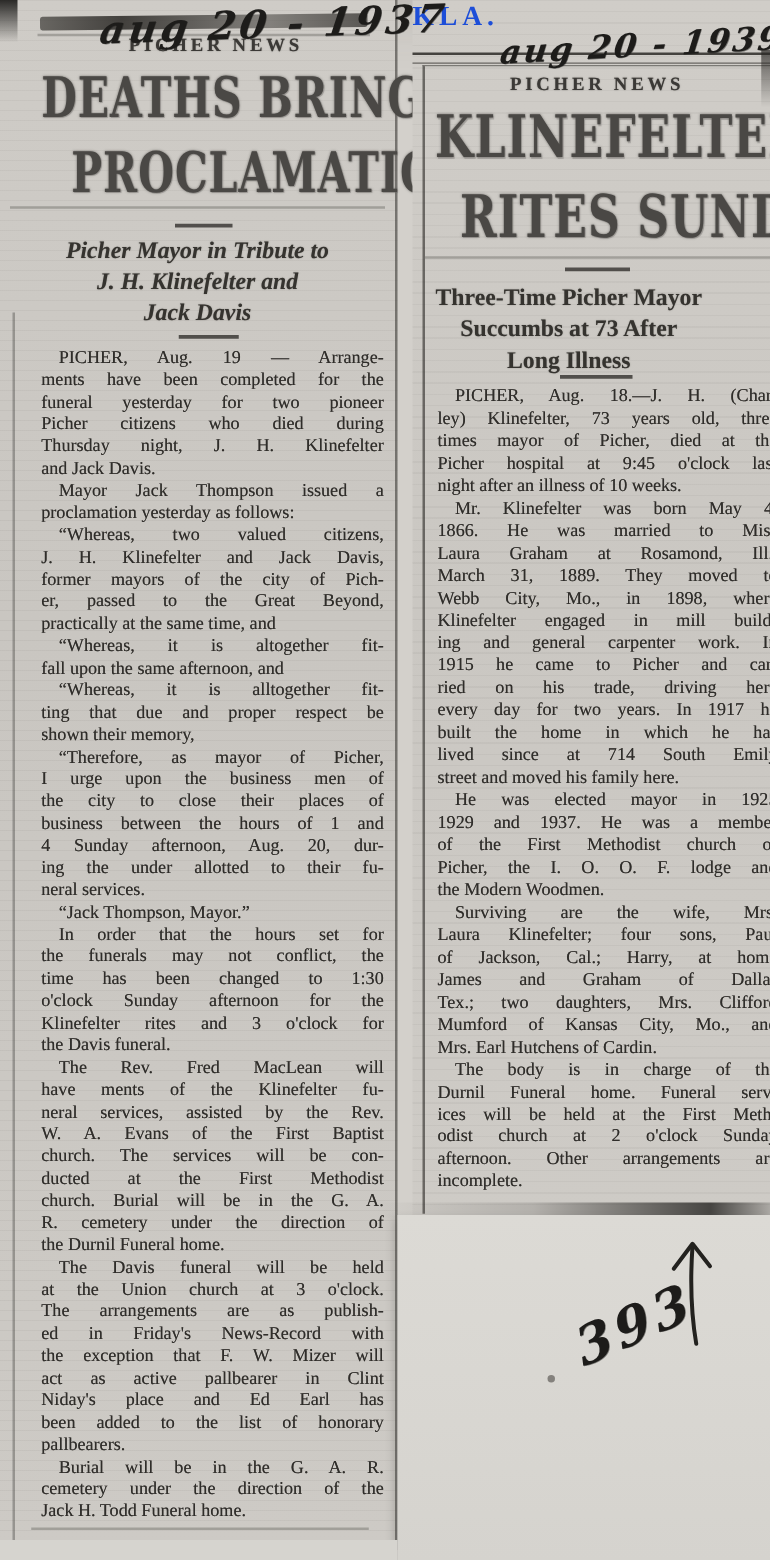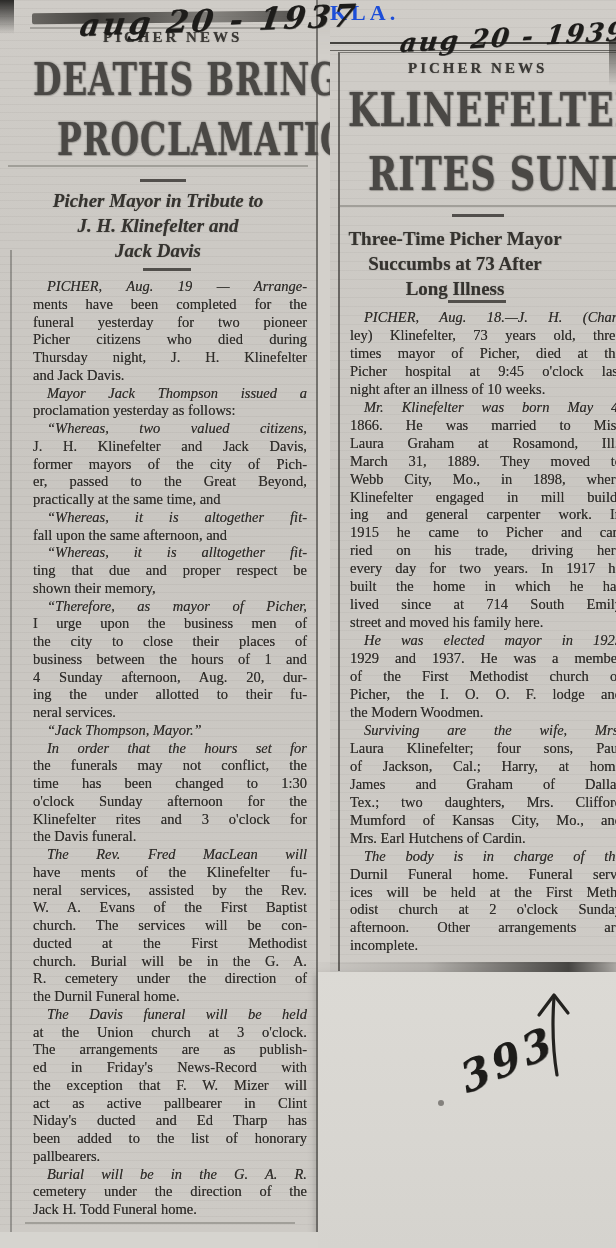--- a/index.html
+++ b/index.html
@@ -55,21 +55,21 @@
   .subhead div{line-height:25px;}
   .bodycol{
     position:absolute;font-family:"Liberation Serif",serif;
     font-size:14.5px;color:#2f2d2a;
     text-shadow:0 0 0.5px rgba(70,68,64,0.8);
   }
   #left-body{left:33px;top:278px;width:274px;line-height:17.75px;}
   #right-body{left:350px;top:309px;width:272px;line-height:17.95px;}
   .line{text-align:justify;}
   .line.j{text-align-last:justify;}
-  .line.first{text-indent:14px;font-style:italic;}
+  .line.first{text-indent:14px;}
 
   
   .handwriting{
     position:absolute;font-family:"DejaVu Serif",serif;font-style:italic;font-weight:bold;
     color:#1d1c1a;white-space:nowrap;
     text-shadow:0.5px 0.5px 0 rgba(30,29,27,0.5);
   }
   #hw-left-date{left:80px;top:2px;font-size:31px;transform:rotate(-2deg) skewX(-10deg);letter-spacing:3px;}
   #hw-right-date{left:400px;top:22px;font-size:26px;transform:rotate(-3deg) skewX(-10deg);letter-spacing:2px;}
   #hw-page-number{left:458px;top:1035px;font-size:42px;transform:rotate(-24deg) skewX(-6deg);letter-spacing:4px;}
@@ -178,21 +178,21 @@
           <div class="line j">R. cemetery under the direction of</div>
           <div class="line">the Durnil Funeral home.</div>
         </div>
         <div>
           <div class="line j first">The Davis funeral will be held</div>
           <div class="line j">at the Union church at 3 o'clock.</div>
           <div class="line j">The arrangements are as publish-</div>
           <div class="line j">ed in Friday's News-Record with</div>
           <div class="line j">the exception that F. W. Mizer will</div>
           <div class="line j">act as active pallbearer in Clint</div>
-          <div class="line j">Niday's ducted and Ed Tharp has</div>
+          <div class="line j">Niday's place and Ed Earl has</div>
           <div class="line j">been added to the list of honorary</div>
           <div class="line">pallbearers.</div>
         </div>
         <div>
           <div class="line j first">Burial will be in the G. A. R.</div>
           <div class="line j">cemetery under the direction of the</div>
           <div class="line">Jack H. Todd Funeral home.</div>
         </div>
       </div>
 

